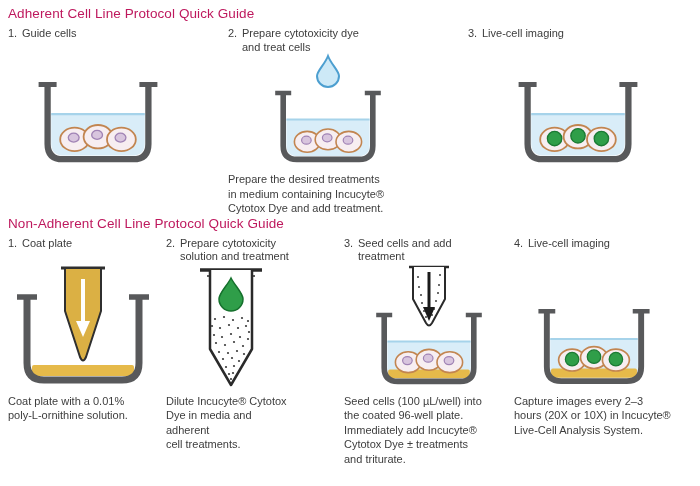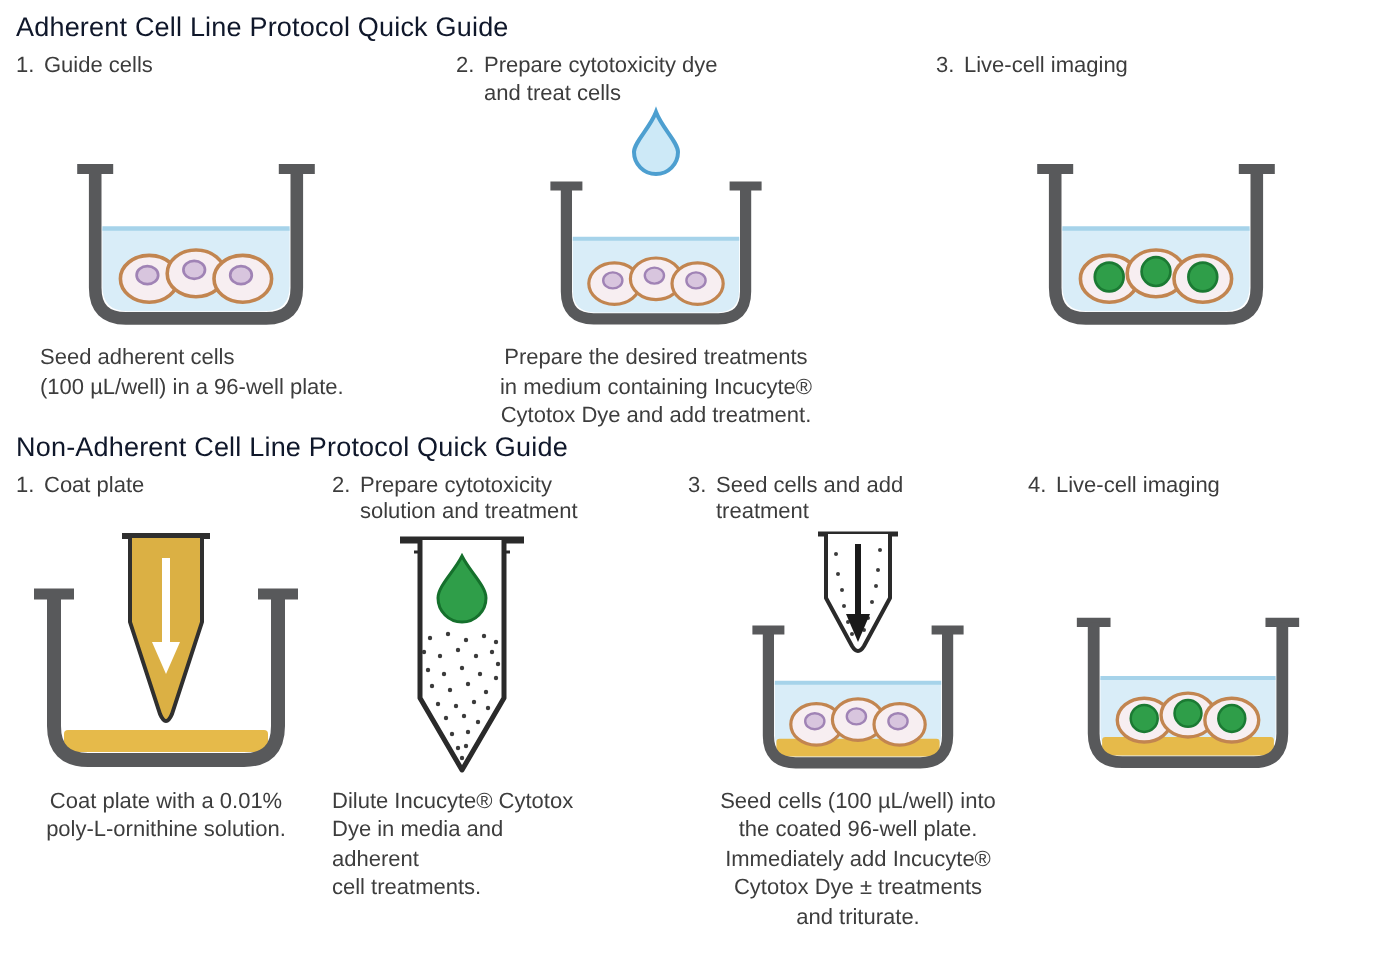--- a/index.html
+++ b/index.html
@@ -1,39 +1,39 @@
 <!DOCTYPE html>
 <html><head>
 <meta charset="utf-8">
 <style>
   html,body { margin:0; padding:0; background:#ffffff; }
   body { font-family:"Liberation Sans", sans-serif; color:#3d3d3d; }
   .page { position:relative; width:700px; height:486px; background:#ffffff; box-sizing:border-box; padding:6px 8px; overflow:hidden; }
-  .section-title { font-size:13.5px; font-weight:400; color:#0f172a; margin:0 0 6px 0; letter-spacing:0.1px; }
+  .section-title { font-size:13.5px; font-weight:400; color:#be185d; margin:0 0 6px 0; letter-spacing:0.1px; }
   .section2 { }
   .steps { display:flex; align-items:flex-start; }
   .step { box-sizing:border-box; }
   
   .s1-c1 { width:180px; margin-right:40px; }
   .s1-c2 { width:200px; margin-right:40px; }
   .s1-c3 { width:220px; }
   
   .s2-c1 { width:150px; margin-right:8px; }
   .s2-c2 { width:130px; margin-right:48px; }
   .s2-c3 { width:170px; margin-right:0; }
   .s2-c4 { width:160px; }
   .step-label { display:flex; min-height:28px; font-size:11px; line-height:1.25; color:#3c3c3c; }
   .step-label .num { width:14px; flex:0 0 14px; }
   .step-label .ttl { white-space:pre-line; }
   .art { display:flex; justify-content:center; align-items:flex-end; }
   .art-top { height:110px; }
   .art-bot { height:122px; }
   .caption { font-size:11px; line-height:1.32; margin-top:7px; white-space:pre-line; color:#3d3d3d; }
   .cap-left { text-align:left; }
-  .cap-center { text-align:center; }
+  .cap-center { text-align:left; }
   .cap-pad { padding-left:12px; }
   svg { display:block; overflow:visible; }
   .defs-holder { position:absolute; width:0; height:0; }
 </style>
 </head>
 <body>
 
 <svg class="defs-holder" aria-hidden="true">
   <defs>
     <g id="wellFrame">
@@ -77,22 +77,20 @@
               </g>
             <g transform="translate(70,63)">
                 <use href="#cellPink"></use>
               </g>
             <g transform="translate(96,66)">
                 <use href="#cellPink"></use>
               </g>
             <use href="#wellFrame"></use>
           </svg>
         </div>
-        <div class="caption cap-left cap-pad">Seed adherent cells
-(100 µL/well) in a 96-well plate.</div>
       </div>
 
       <div class="step s1-c2">
         <div class="step-label">
           <span class="num">2.</span>
           <span class="ttl">Prepare cytotoxicity dye
 and treat cells</span>
         </div>
         <div class="art art-top">
           <svg viewBox="0 0 140 110" width="140" height="110">
@@ -283,18 +281,21 @@
               </g>
             <g transform="translate(70,60)">
                 <use href="#cellGreen"></use>
               </g>
             <g transform="translate(96,63)">
                 <use href="#cellGreen"></use>
               </g>
             <use href="#wellFrame"></use>
           </svg>
         </div>
+        <div class="caption cap-center">Capture images every 2–3
+hours (20X or 10X) in Incucyte®
+Live-Cell Analysis System.</div>
       </div>
 
     </div>
   </div>
 
 </div>
 
 </body></html>

